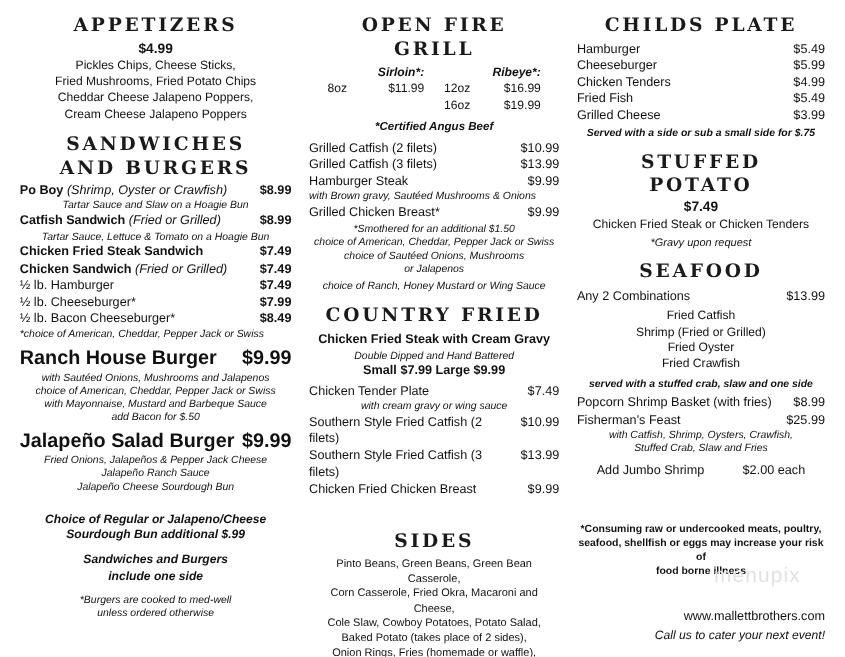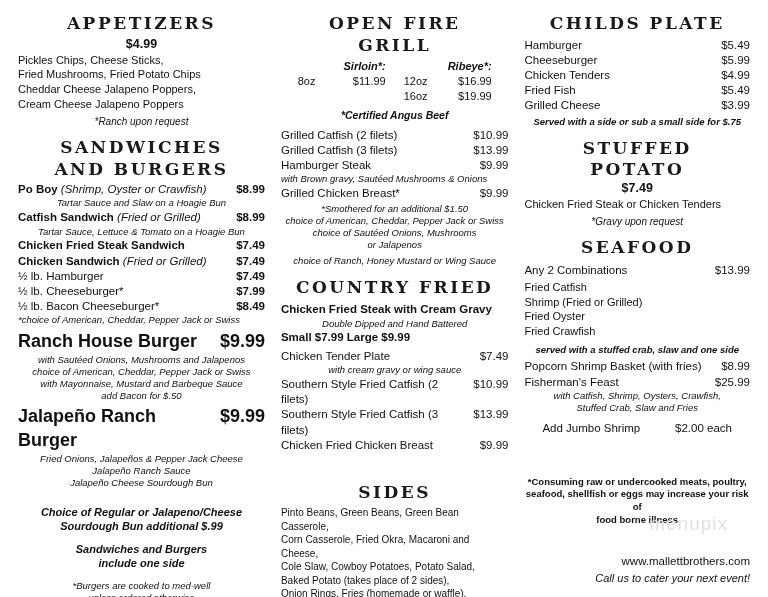--- a/index.html
+++ b/index.html
@@ -53,20 +53,21 @@
     font-size:9.5px;
     font-style:italic;
     line-height:1.25;
     text-align:center;
     margin:0 0 1px 0;
   }
   .desc.left{text-align:left;}
   .plain{
     font-size:11px;
     line-height:1.35;
+    text-align:center;
   }
   .plain.sm{font-size:10px;}
   .note{
     font-size:10px;
     font-style:italic;
     text-align:center;
     line-height:1.3;
     margin-top:3px;
   }
   .note.b{font-weight:bold;}
@@ -128,21 +129,20 @@
 
   <div class="col col-left">
 
     <div class="sec">
       <div class="sec-title">APPETIZERS</div>
       <div class="big-price-center">$4.99</div>
       <div class="plain" style="white-space:pre-line;">Pickles Chips, Cheese Sticks,
 Fried Mushrooms, Fried Potato Chips
 Cheddar Cheese Jalapeno Poppers,
 Cream Cheese Jalapeno Poppers</div>
-      <div class="note">*Ranch upon request</div>
     </div>
 
     <div class="sec">
       <div class="sec-title two">SANDWICHES</div>
       <div class="sec-title two" style="margin-bottom:4px;">AND BURGERS</div>
 
       <div>
         <div>
           <div class="price-line">
             <span class="nm"><b>Po Boy</b> <i>(Shrimp, Oyster or Crawfish)</i></span>
@@ -199,21 +199,21 @@
         </div>
         <div class="desc" style="white-space:pre-line;">with Sautéed Onions, Mushrooms and Jalapenos
 choice of American, Cheddar, Pepper Jack or Swiss
 with Mayonnaise, Mustard and Barbeque Sauce
 add Bacon for $.50</div>
       </div>
 
       <div class="gap-sm"></div>
       <div>
         <div class="price-line big">
-          <span class="nm">Jalapeño Ranch Burger</span>
+          <span class="nm">Jalapeño Salad Burger</span>
           <span class="pr">$9.99</span>
         </div>
         <div class="desc" style="white-space:pre-line;">Fried Onions, Jalapeños &amp; Pepper Jack Cheese
 Jalapeño Ranch Sauce
 Jalapeño Cheese Sourdough Bun</div>
       </div>
 
       <div class="gap-lg"></div>
       <div class="note b" style="white-space:pre-line;font-size:11px;">Choice of Regular or Jalapeno/Cheese
 Sourdough Bun additional $.99</div>

